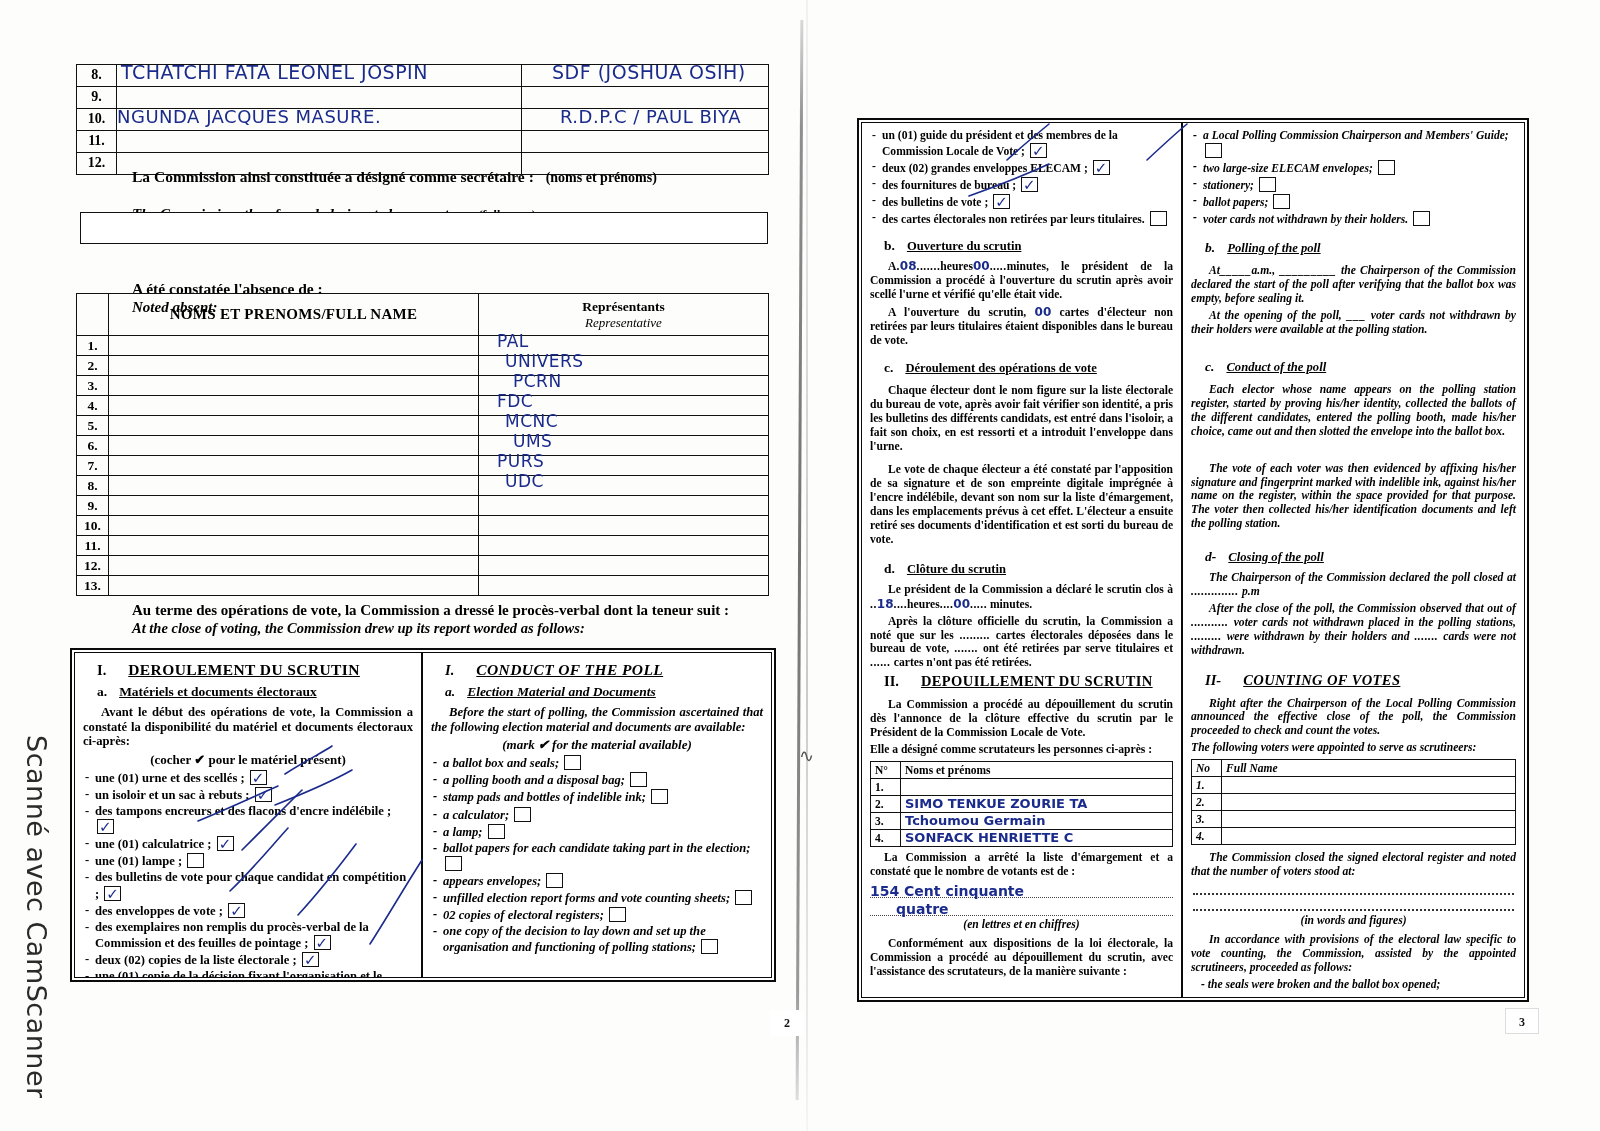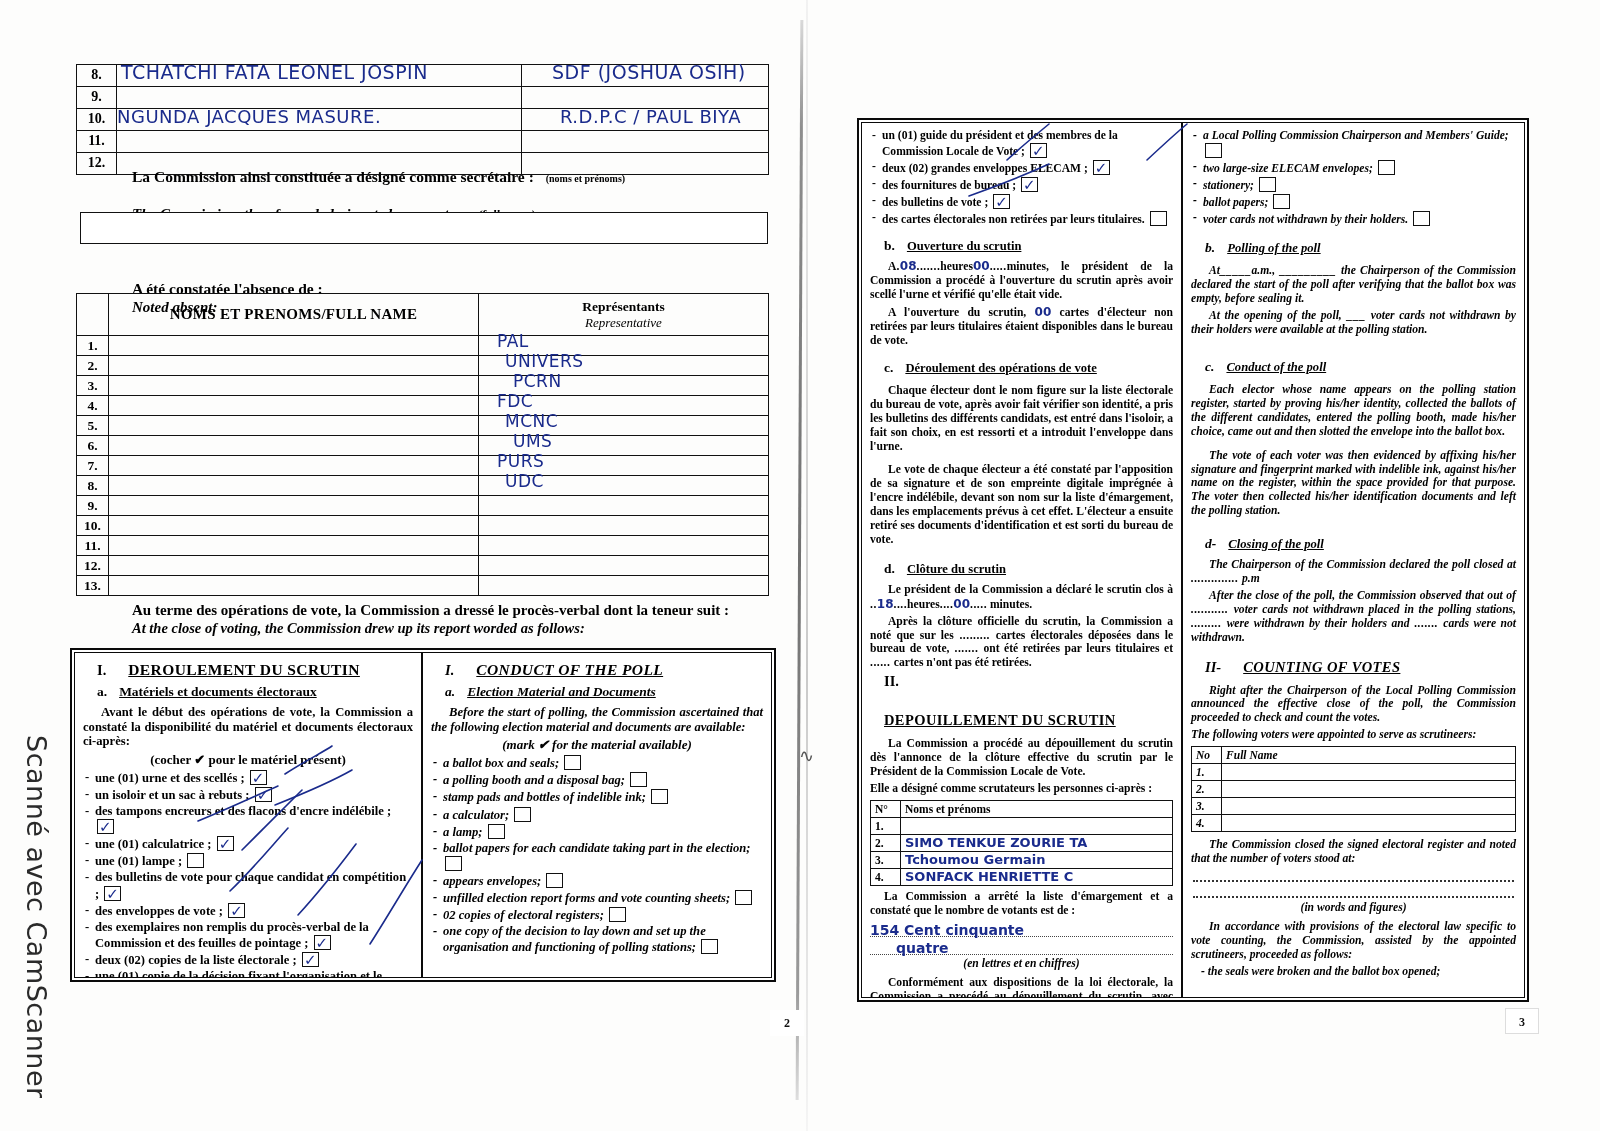--- a/index.html
+++ b/index.html
@@ -70,21 +70,21 @@
     font-family: "DejaVu Sans", sans-serif;
     color: #1a2b8c;
     letter-spacing: .5px;
     white-space: nowrap;
     position: absolute;
   }
   .en { font-family: "Liberation Serif", serif; font-style: italic; font-weight: bold; }
 
   #sec-lines { position: absolute; left: 132px; top: 168px; width: 640px; }
   #sec-lines .l1 { font-size: 15.5px; font-weight: bold; }
-  #sec-lines .l1 .small { font-size: 10px; font-weight: bold; padding-left: 8px; }
+  #sec-lines .l1 .small { font-size: 14px; font-weight: bold; padding-left: 8px; }
   #sec-lines .l2 { font-size: 15px; font-style: italic; font-weight: bold; margin-top: 20px; }
   #sec-lines .l2 .small { font-size: 12.5px; }
 
   #sec-box {
     position: absolute; left: 80px; top: 212px;
     width: 688px; height: 32px;
     border: 1.6px solid #111; background: #fff;
   }
 
   #absent-lines { position: absolute; left: 132px; top: 280px; }
@@ -528,24 +528,24 @@
         <div class="sub-head" style="margin-top:14px;">
           <span class="sn">d.</span>
           <span class="st">Clôture du scrutin</span>
         </div>
         <div class="para" style="margin-top:6px;">
           <span>Le président de la Commission a déclaré le scrutin clos à</span>
           <span class="dots">..</span><span class="hwin">18</span><span class="dots">....</span><span>heures</span><span class="dots">....</span><span class="hwin">00</span><span class="dots">.....</span>
           <span>minutes.</span>
         </div>
         <div class="para">
-          <span>Après la clôture officielle du scrutin, la Commission a noté que sur les</span><span class="dots"> ......... </span><span>cartes électorales déposées dans le bureau de vote,</span><span class="dots"> ....... </span><span>ont été retirées par leurs titulaires et</span><span class="dots"> ...... </span><span>cartes n'ont pas été retirées.</span>
-        </div>
-
-        <div class="sect-head" style="flex-direction:column;">
+          <span>Après la clôture officielle du scrutin, la Commission a noté que sur les</span><span class="dots"> ......... </span><span>cartes électorales déposées dans le bureau de vote,</span><span class="dots"> ....... </span><span>ont été retirées par serve titulaires et</span><span class="dots"> ...... </span><span>cartes n'ont pas été retirées.</span>
+        </div>
+
+        <div class="sect-head" style="">
           <span class="rn">II.</span>
           <span class="tt">DEPOUILLEMENT DU SCRUTIN</span>
         </div>
         <div class="para" style="margin-top:8px;">La Commission a procédé au dépouillement du scrutin dès l'annonce de la clôture effective du scrutin par le Président de la Commission Locale de Vote.</div>
         <div class="para noind">Elle a désigné comme scrutateurs les personnes ci-après :</div>
 
         <table class="mini">
           <thead>
             <tr>
               <th class="n">N°</th>
@@ -602,21 +602,21 @@
         </div>
         <div class="para it">
           <span>At the opening of the poll,</span><span class="dots"> ___ </span><span>voter cards not withdrawn by their holders were available at the polling station.</span>
         </div>
 
         <div class="sub-head it" style="margin-top:22px;">
           <span class="sn">c.</span>
           <span class="st">Conduct of the poll</span>
         </div>
         <div class="para it" style="margin-top:8px;">Each elector whose name appears on the polling station register, started by proving his/her identity, collected the ballots of the different candidates, entered the polling booth, made his/her choice, came out and then slotted the envelope into the ballot box.</div>
-        <div class="para it" style="margin-top:10px;">The vote of each voter was then evidenced by affixing his/her signature and fingerprint marked with indelible ink, against his/her name on the register, within the space provided for that purpose. The voter then collected his/her identification documents and left the polling station.</div>
+        <div class="para it" style="margin-top:23px;">The vote of each voter was then evidenced by affixing his/her signature and fingerprint marked with indelible ink, against his/her name on the register, within the space provided for that purpose. The voter then collected his/her identification documents and left the polling station.</div>
 
         <div class="sub-head it" style="margin-top:18px;">
           <span class="sn">d-</span>
           <span class="st">Closing of the poll</span>
         </div>
         <div class="para it" style="margin-top:6px;">
           <span>The Chairperson of the Commission declared the poll closed at</span><span class="dots"> .............. </span><span>p.m</span>
         </div>
         <div class="para it">
           <span>After the close of the poll, the Commission observed that out of</span><span class="dots"> ........... </span><span>voter cards not withdrawn placed in the polling stations,</span><span class="dots"> ......... </span><span>were withdrawn by their holders and</span><span class="dots"> ....... </span><span>cards were not withdrawn.</span>

